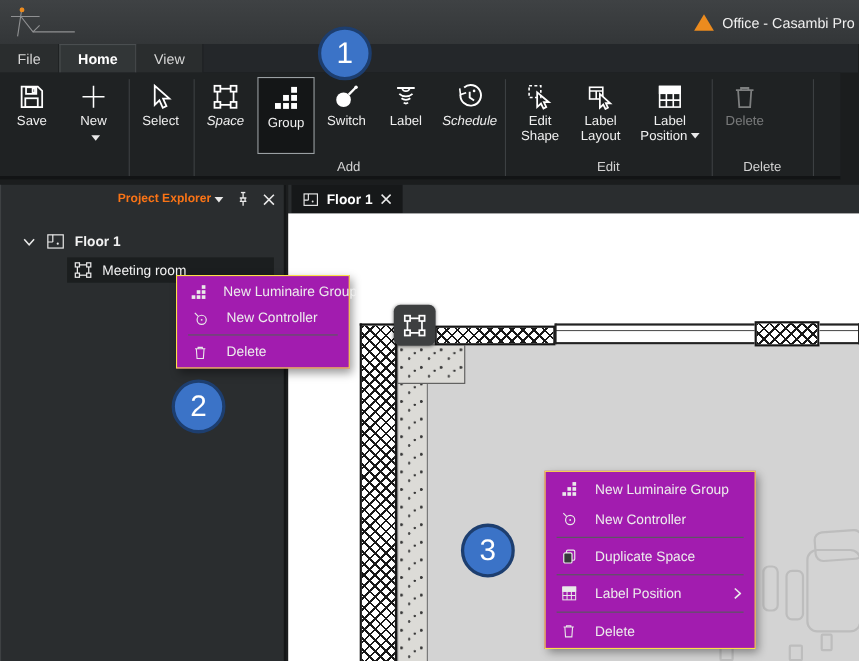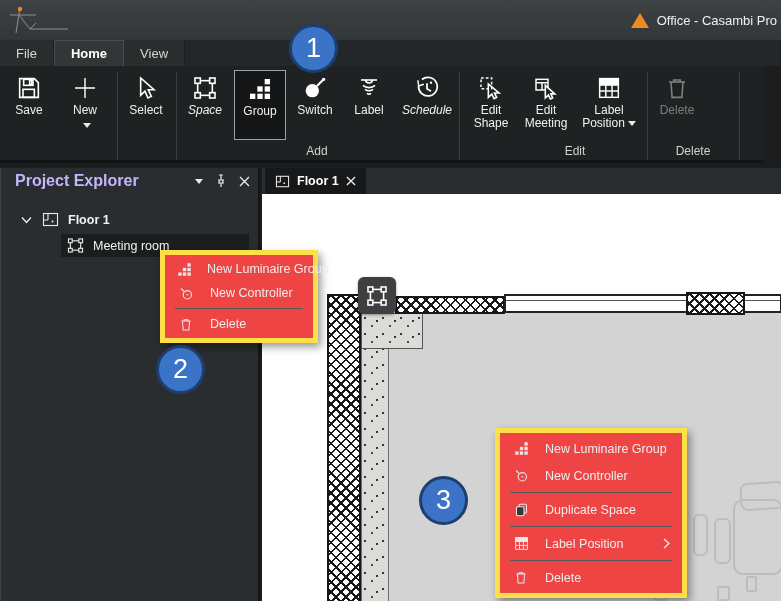--- a/index.html
+++ b/index.html
@@ -41,21 +41,21 @@
   .rgroup-label{position:absolute;top:76px;height:18px;display:flex;align-items:center;justify-content:center;
     color:#d2d2d2;font-size:12px;}
   .caret-dn{display:inline-block;width:0;height:0;border-left:4px solid transparent;
     border-right:4px solid transparent;border-top:5px solid #e9e9e9;vertical-align:middle;margin-left:3px;}
   .new-caret{margin-top:2px;}
 
   
   .explorer{position:absolute;left:0;top:168px;width:260px;height:433px;background:#2a2d2f;
     border-left:1px solid #3e4143;border-right:2px solid #141617;}
   .exp-head{height:26px;display:flex;align-items:center;padding:0 8px 0 14px;}
-  .exp-title{font-weight:bold;font-size:16px;color:#c4b5fd;flex:1;}
+  .exp-title{font-weight:bold;font-size:11px;color:#f97316;flex:1;text-align:right;}
   .exp-icons{display:flex;align-items:center;gap:12px;}
   .tree{padding-top:14px;}
   .trow{height:23px;display:flex;align-items:center;position:relative;}
   .trow .chev{margin-left:20px;}
   .trow .ticon{margin-left:10px;}
   .trow .tlabel{margin-left:9px;font-size:12.5px;color:#f2f2f2;}
   .trow.root .tlabel{font-weight:bold;}
   .trow.selected-row{margin-top:3px;}
   .selbg{position:absolute;left:60px;top:0;width:188px;height:23px;background:#1b1e1f;}
   .trow.selected-row .ticon{margin-left:66px;position:relative;}
@@ -88,21 +88,21 @@
   .winD{left:483px;width:36px;}
   .winmid{position:absolute;left:0;right:0;top:4px;height:1px;background:#555;}
   .wincap{position:absolute;top:-2px;bottom:-2px;width:2px;background:#222;}
   .blockC{position:absolute;left:424px;top:98px;width:59px;height:23px;}
   .badge{position:absolute;left:96px;top:83px;width:38px;height:37px;background:#3d3f40;
      border-radius:6px;display:flex;align-items:center;justify-content:center;
      box-shadow:0 1px 3px rgba(0,0,0,.4);}
   .furn{position:absolute;border:2px solid #bdbdbd;border-radius:6px;background:transparent;}
 
   
-  .ctx{position:absolute;background:#ef4444;border:5px solid #fde047;
+  .ctx{position:absolute;background:#a21caf;border:1px solid #fde047;
      box-shadow:3px 4px 8px rgba(0,0,0,.4);z-index:10;padding:2px 0;}
   .mi{display:flex;align-items:center;gap:15px;padding:0 12px;color:#ededed;font-size:12.5px;cursor:default;}
   .mi .mico{width:18px;display:flex;justify-content:center;}
   .mi .milabel{flex:1;white-space:nowrap;}
   .menu1{left:160px;top:250px;width:158px;}
   .menu1 .mi{height:24px;}
   .menu2{left:495px;top:428px;width:192px;}
   .menu2 .mi{height:27px;}
   .msep{height:1px;background:#585b5d;margin:3px 10px;}
 
@@ -232,21 +232,21 @@
     </svg>
     <span class="rlabel"><span>Edit Shape</span></span>
   </div>
 
   <div class="rbtn" style="left:520px;width:52px;">
     <svg width="24" height="24" viewBox="0 0 18 18" fill="none" stroke="#fff" stroke-width="1.1">
       <rect x="1.5" y="2.5" width="9" height="8"></rect>
       <path d="M1.5 5 H10.5 M6 5 V10.5"></path>
       <path d="M8.5 7 L8.5 16.5 L10.8 14.3 L12.3 17.3 L14 16.4 L12.6 13.4 L15.6 13.4 Z" fill="#1f2223" stroke-width="1.2"></path>
     </svg>
-    <span class="rlabel"><span>Edit Meeting</span></span>
+    <span class="rlabel"><span>Label Layout</span></span>
   </div>
 
   <div class="rbtn" style="left:574px;width:70px;">
     <svg width="24" height="24" viewBox="0 0 18 18" fill="none" stroke="#fff" stroke-width="1.1">
       <rect x="2" y="2" width="14" height="14"></rect>
       <path d="M2 6.6 H16 M2 11.3 H16 M6.6 2 V16 M11.3 2 V16"></path>
       <rect x="2" y="2" width="14" height="4.6" fill="#fff"></rect>
     </svg>
     <span class="rlabel"><span>Label Position</span><i class="caret-dn"></i></span>
   </div>
@@ -259,21 +259,21 @@
       <path d="M6.5 4.5 V3 H11.5 V4.5"></path>
       <path d="M4.5 4.5 L5.3 16 H12.7 L13.5 4.5"></path>
     </svg>
     <span class="rlabel"><span>Delete</span></span>
   </div>
 
   <div class="rsep" style="left:739px;"></div>
 
   <div class="rgroup-label" style="left:0;width:116px;margin-top:48px;">Save &amp; New</div>
   <div class="rgroup-label" style="left:176px;width:282px;">Add</div>
-  <div class="rgroup-label" style="left:459px;width:188px;margin-left:22px;">Edit</div>
+  <div class="rgroup-label" style="left:459px;width:188px;">Edit</div>
   <div class="rgroup-label" style="left:647px;width:92px;">Delete</div>
 </div>
 
 <div class="explorer">
   <div class="exp-head">
     <span class="exp-title">Project Explorer</span>
     <span class="exp-icons">
       <span class="caret-dn"></span>
       <svg width="12" height="14" viewBox="0 0 12 14" fill="none" stroke="#e9e9e9" stroke-width="1.2">
         <path d="M4 1 H8 M6 1 V6 M3 6 H9 M4.2 6 L4.2 9 M7.8 6 L7.8 9 M3 9 H9 M6 9 V13"></path>

